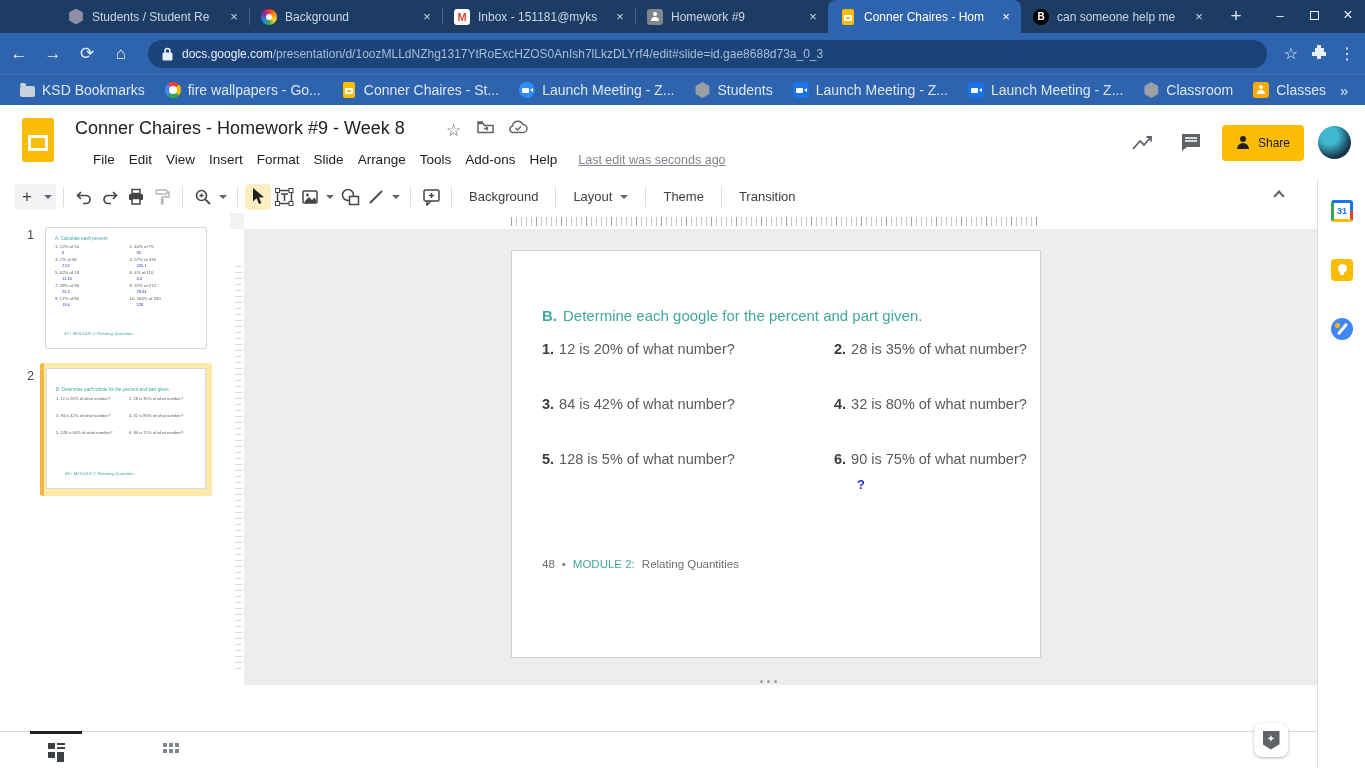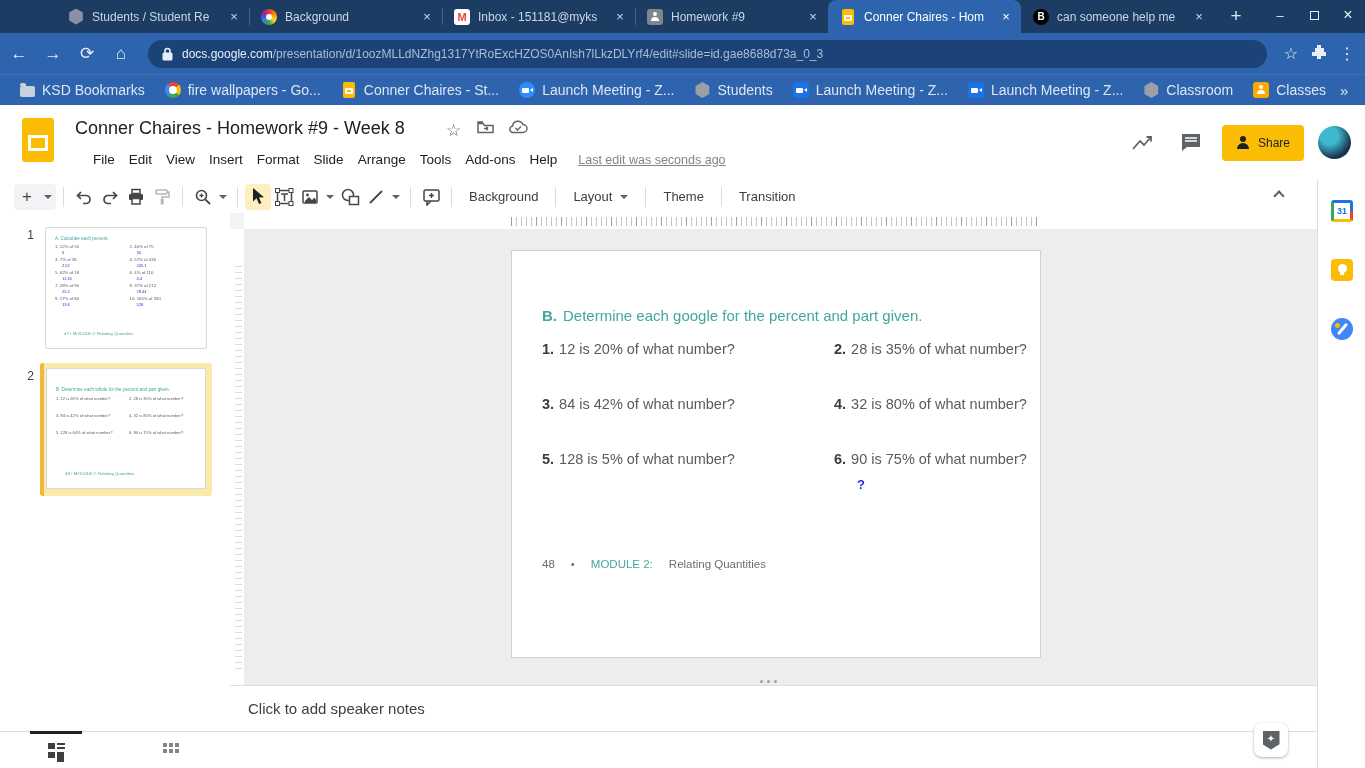--- a/index.html
+++ b/index.html
@@ -125,21 +125,21 @@
     background:repeating-linear-gradient(to bottom,#d8dbde 0 1px,transparent 1px 6px);}
   .canvas{position:absolute;left:244px;top:124px;width:1073px;height:456px;background:#ebedee;}
   .slide{position:absolute;left:267px;top:21px;width:530px;height:408px;background:#fff;border:1px solid #d2d2d2;}
   .sl-head{position:absolute;left:30px;top:56px;font-size:15px;color:#43a69f;}
   .sl-head b{font-weight:bold;margin-right:6px;}
   .sl-row{position:absolute;left:0;width:100%;}
   .sl-cell{position:absolute;font-size:14.5px;color:#5a5b5d;white-space:nowrap;}
   .sl-cell b{color:#3b3c3e;margin-right:5px;}
   .c1{left:30px;} .c2{left:322px;}
   .typed{position:absolute;left:345px;top:226px;font-size:13px;font-weight:bold;color:#2b2bd7;}
-  .sl-foot{position:absolute;left:30px;top:307px;font-size:11.5px;color:#6d6e70;display:flex;gap:16px;align-items:flex-start;}
+  .sl-foot{position:absolute;left:30px;top:307px;font-size:11.5px;color:#6d6e70;display:flex;gap:7px;align-items:flex-start;}
   .sl-foot .mod{color:#43a69f;}
   .notes-handle{position:absolute;left:516px;bottom:2px;display:flex;gap:4px;}
   .notes-handle i{width:3px;height:3px;border-radius:50%;background:#9aa0a6;}
 
   .notes{position:absolute;left:230px;top:580px;width:1087px;height:46px;background:#fff;border-top:1px solid #dcdee0;}
   .notes-text{position:absolute;left:18px;top:14px;font-size:15px;color:#3c4043;}
 
   .bottombar{position:absolute;left:0;top:626px;width:1317px;height:37px;background:#fff;border-top:1px solid #dadce0;}
   .active-ind{position:absolute;left:30px;top:-1px;width:52px;height:3px;background:#202124;}
   .viewbtn{position:absolute;top:8px;width:20px;height:20px;}
@@ -538,23 +538,20 @@
         <span>Relating Quantities</span>
       </div>
     </div>
     <div class="notes-handle">
         <i></i>
         <i></i>
         <i></i>
       </div>
   </div>
 
-  <div class="notes">
-    <span class="notes-text">Click to add speaker notes</span>
-  </div>
 
   <div class="bottombar">
     <div class="active-ind"></div>
     <div class="viewbtn" style="left:48px">
         <span class="film-ico"></span>
       </div>
     <div class="viewbtn" style="left:162px">
         <span class="grid-ico"></span>
       </div>
   </div>

